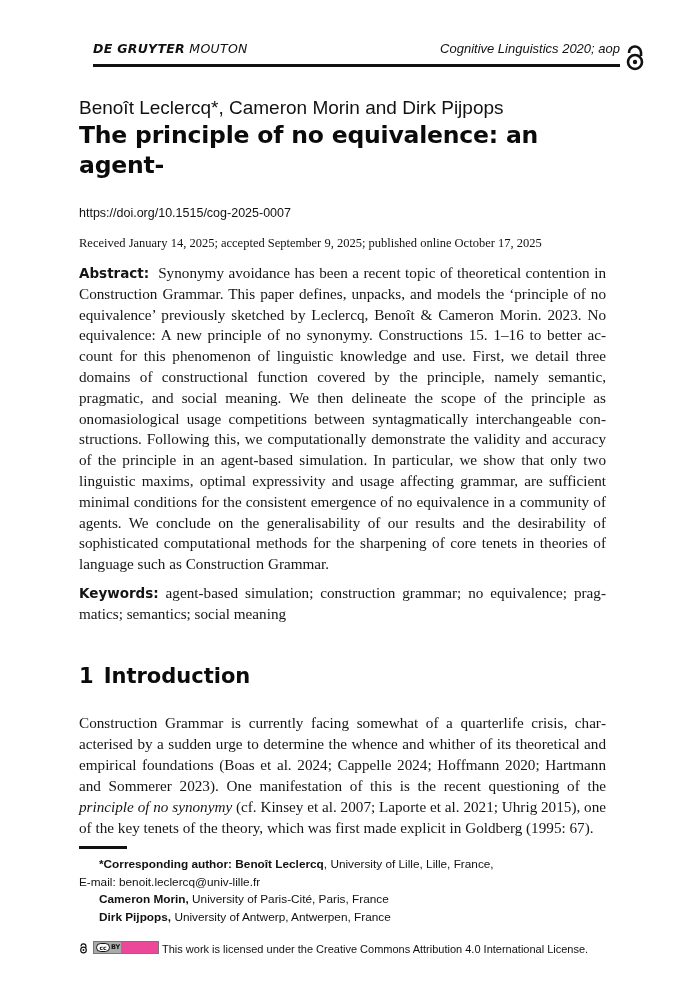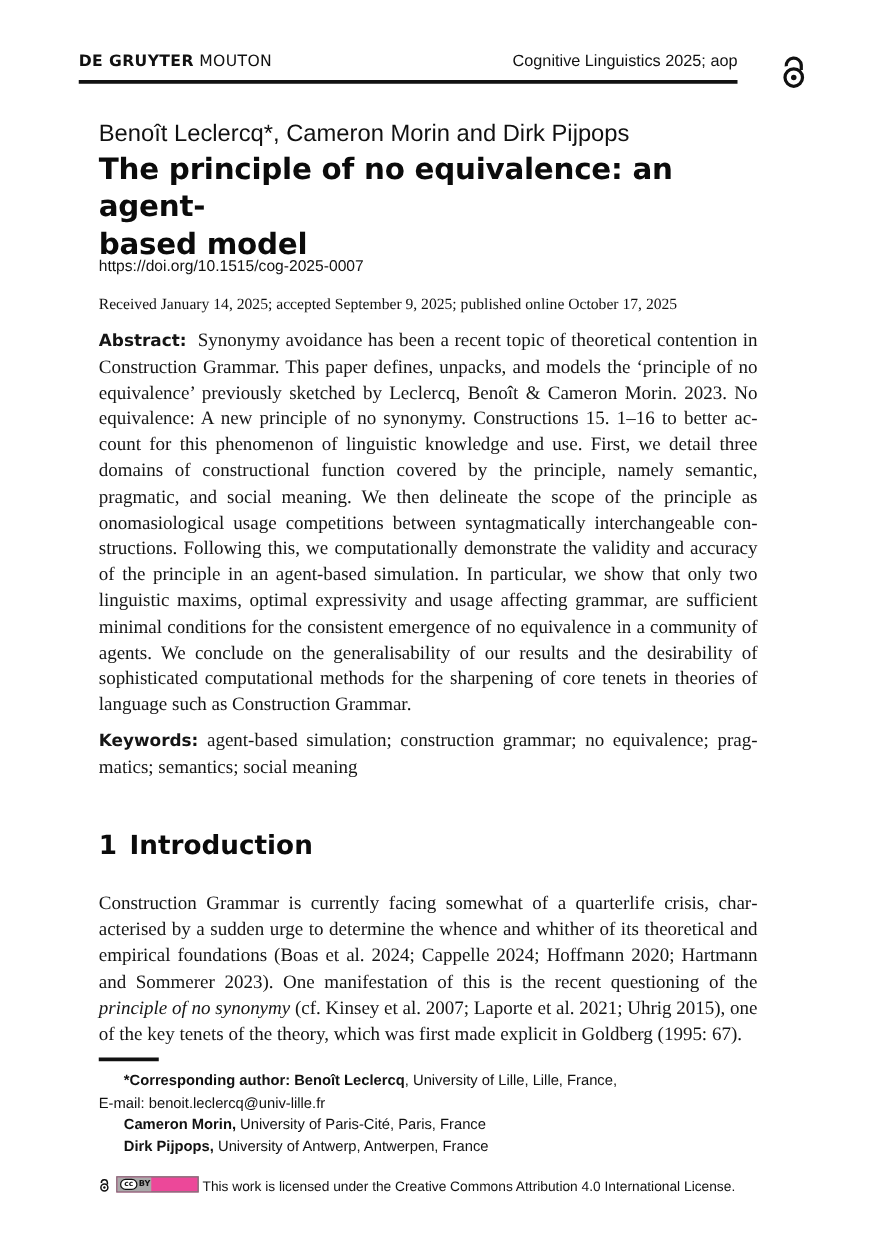--- a/index.html
+++ b/index.html
@@ -1,19 +1,19 @@
 <!DOCTYPE html>
 <html><head>
   <meta charset="utf-8">
   <style>
     html, body { margin: 0; padding: 0; background: #ffffff; }
     body { width: 696px; height: 1000px; position: relative; overflow: hidden; color: #111; }
 
     
-    .header { position: absolute; left: 63px; top: 40px; width: 527px; height: 30px; }
+    .header { position: absolute; left: 93px; top: 40px; width: 527px; height: 30px; font-style: italic; }
     .publisher { position: absolute; left: 0; top: 1px; font-family: "DejaVu Sans", sans-serif; font-size: 12.5px; letter-spacing: 0.3px; color: #111; }
     .publisher b { font-weight: bold; }
     .journal { position: absolute; right: 0; top: 1px; font-family: "Liberation Sans", sans-serif; font-size: 13px; color: #111; }
     .header-rule { position: absolute; left: 0; top: 24px; width: 527px; height: 3px; background: #111; }
     .oa-icon-top { position: absolute; left: 624px; top: 42px; width: 22px; height: 30px; }
 
     
     .authors { position: absolute; left: 79px; top: 97px; font-family: "Liberation Sans", sans-serif; font-size: 19px; color: #111; }
     .title { position: absolute; left: 79px; top: 120px; width: 527px; font-family: "DejaVu Sans", sans-serif; font-weight: bold; font-size: 23.5px; line-height: 30px; color: #0b0b0b; letter-spacing: -0.2px; }
     .doi { position: absolute; left: 79px; top: 206px; font-family: "Liberation Sans", sans-serif; font-size: 12.5px; color: #111; }
@@ -41,33 +41,32 @@
     .cc-badge { display: inline-block; width: 64px; height: 11px; vertical-align: -1px; margin: 0 3px; border: 1px solid #777; background: #ec4899; position: relative; }
     .cc-badge .left { position: absolute; left: 0; top: 0; width: 27px; height: 11px; background: #aaa; }
     .cc-badge .cc { position: absolute; left: 2px; top: 1px; width: 14px; height: 9px; border-radius: 5px; background: #fff; border: 1px solid #111; box-sizing: border-box; font-size: 6px; line-height: 7px; text-align: center; font-weight: bold; font-family: "DejaVu Sans", sans-serif; }
     .cc-badge .by { position: absolute; left: 17px; top: 0; font-size: 6.5px; line-height: 11px; color: #111; font-weight: bold; font-family: "DejaVu Sans", sans-serif; }
   </style>
 </head>
 <body>
 
 <div class="header">
   <div class="publisher"><b>DE GRUYTER</b><span> MOUTON</span></div>
-  <div class="journal">Cognitive Linguistics 2025; aop</div>
+  <div class="journal">Cognitive Linguistics 2020; aop</div>
   <div class="header-rule"></div>
 </div>
 <svg class="oa-icon-top" viewBox="0 0 22 30">
   <path d="M5 11 A6 6 0 0 1 17 10 L17 14" fill="none" stroke="#111" stroke-width="2.6"></path>
   <circle cx="11" cy="20" r="7" fill="none" stroke="#111" stroke-width="2.6"></circle>
   <circle cx="11" cy="20" r="2.2" fill="#111"></circle>
 </svg>
 
 <div class="authors">Benoît Leclercq*, Cameron Morin and Dirk Pijpops</div>
 <div class="title">
   <div>The principle of no equivalence: an agent-</div>
-  <div>based model</div>
 </div>
 <a class="doi" style="text-decoration:none;color:#111;">https://doi.org/10.1515/cog-2025-0007</a>
 <div class="dates">Received January 14, 2025; accepted September 9, 2025; published online October 17, 2025</div>
 
 <div class="abstract">
   <span class="label">Abstract:</span>&nbsp;&nbsp;<span>Synonymy avoidance has been a recent topic of theoretical contention in Construction Grammar. This paper defines, unpacks, and models the ‘principle of no equivalence’ previously sketched by Leclercq, Benoît &amp; Cameron Morin. 2023. No equivalence: A new principle of no synonymy. Constructions 15. 1–16 to better ac­count for this phenomenon of linguistic knowledge and use. First, we detail three domains of constructional function covered by the principle, namely semantic, pragmatic, and social meaning. We then delineate the scope of the principle as onomasiological usage competitions between syntagmatically interchangeable con­structions. Following this, we computationally demonstrate the validity and accu­racy of the principle in an agent-based simulation. In particular, we show that only two linguistic maxims, optimal expressivity and usage affecting grammar, are suf­ficient minimal conditions for the consistent emergence of no equivalence in a community of agents. We conclude on the generalisability of our results and the desirability of sophisticated computational methods for the sharpening of core tenets in theories of language such as Construction Grammar.</span>
 </div>
 
 <div class="keywords">
   <span class="label">Keywords:</span> <span>agent-based simulation; construction grammar; no equivalence; prag­matics; semantics; social meaning</span>

